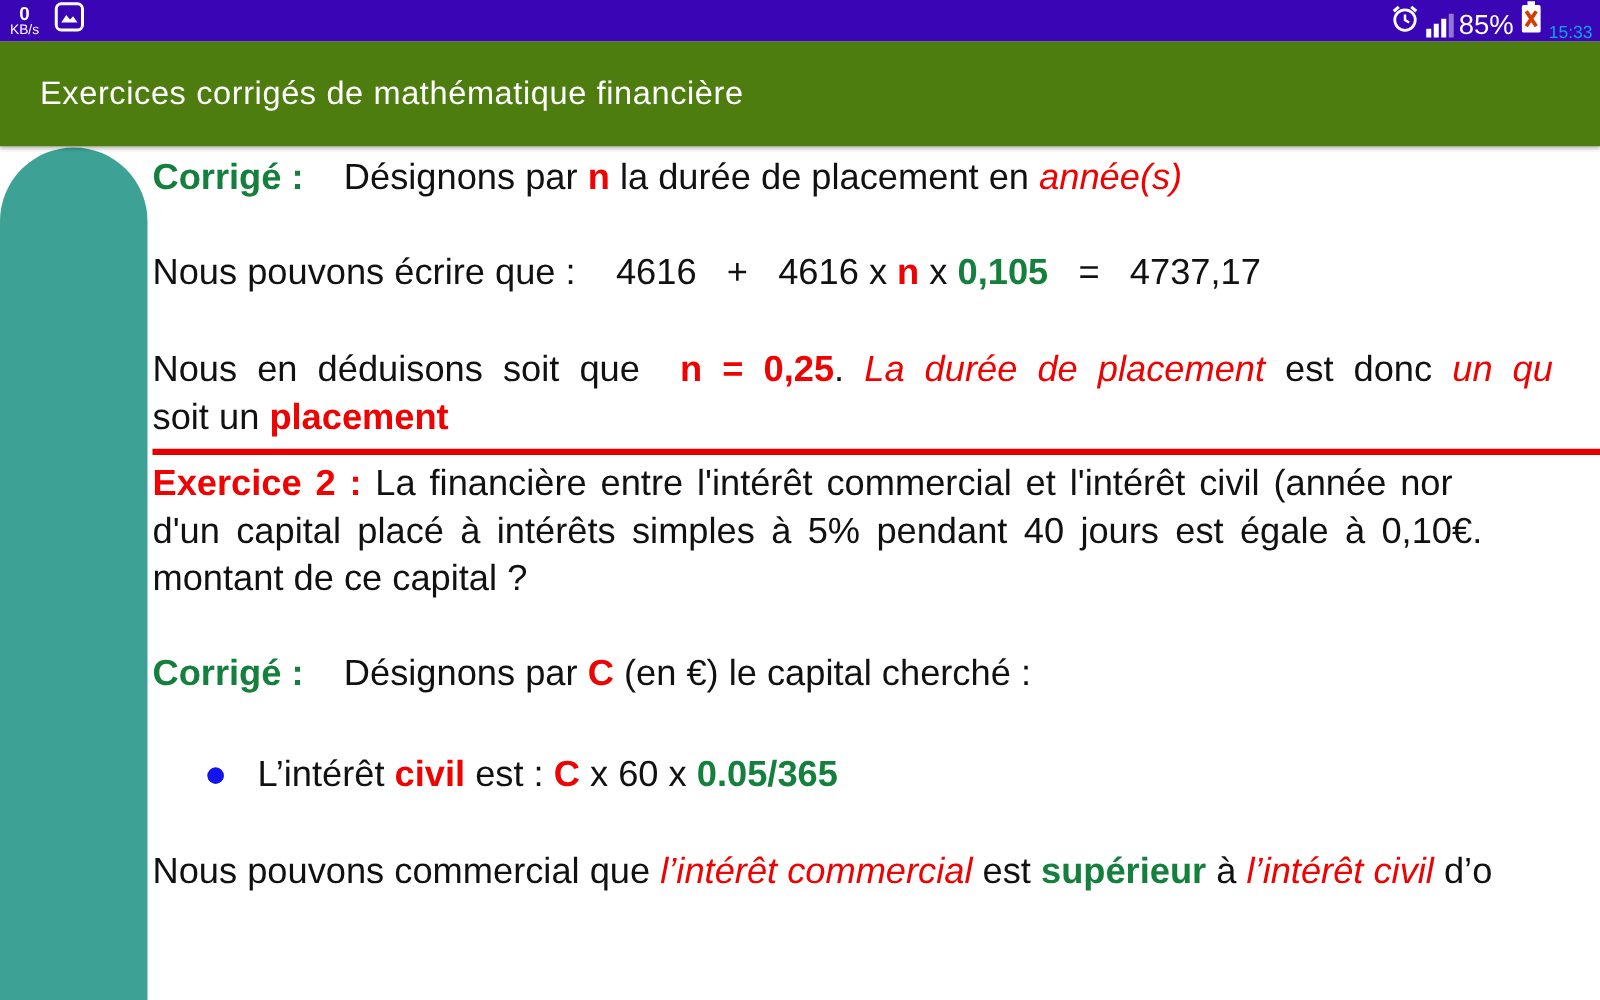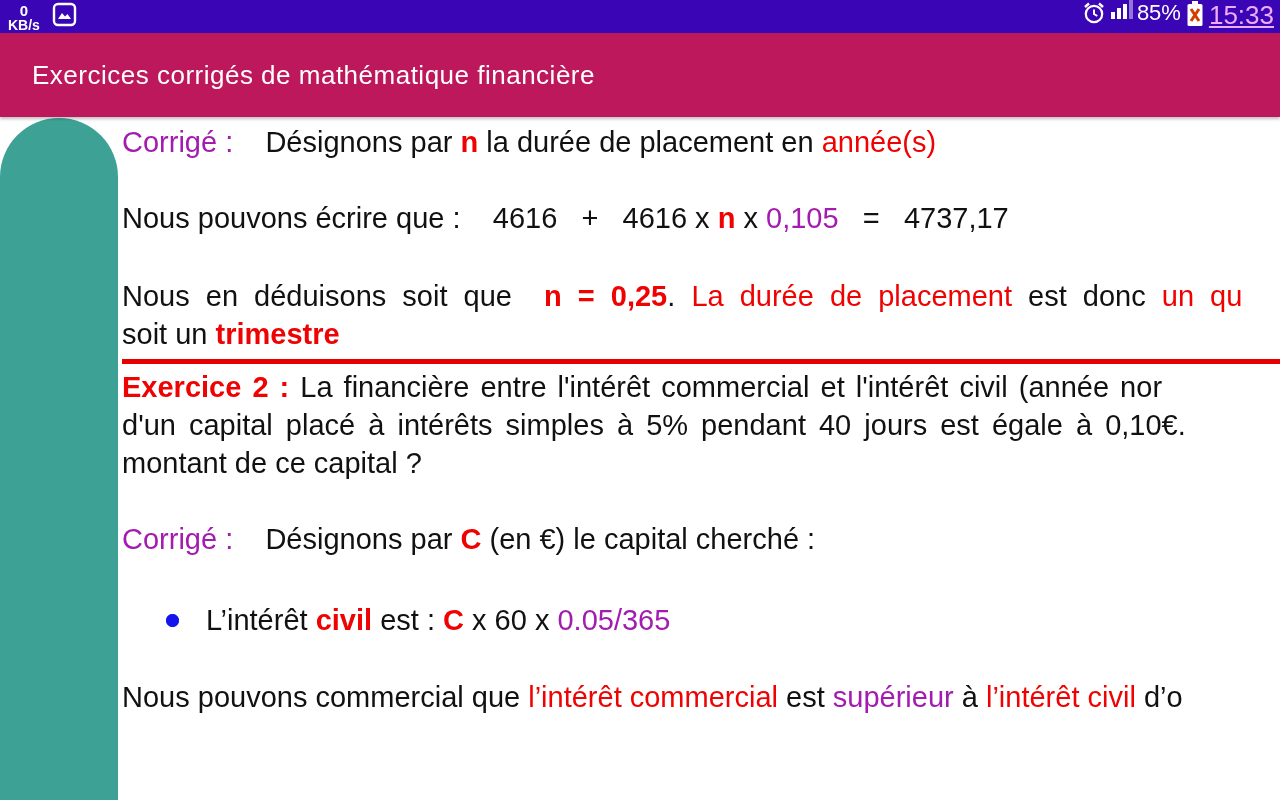--- a/index.html
+++ b/index.html
@@ -5,32 +5,32 @@
   * { margin:0; padding:0; box-sizing:border-box; }
   html,body { width:1280px; height:800px; overflow:hidden; background:#ffffff;
     font-family:"Liberation Sans","DejaVu Sans",sans-serif; }
 
   
   .status-bar { position:absolute; left:0; top:0; width:1280px; height:33px;
     background:#3a05b5; color:#fff; z-index:30; }
   .sb-left { position:absolute; left:8px; top:1px; display:flex; align-items:center; gap:12px; }
   .net-speed { display:flex; flex-direction:column; align-items:center; line-height:1; margin-top:2px; }
   .net-speed .v { font-size:15px; font-weight:bold; }
-  .net-speed .u { font-size:14px; font-weight:bold; }
-  .sb-right { position:absolute; right:6px; top:0; height:33px; display:flex; align-items:flex-start; gap:4px; }
+  .net-speed .u { font-size:11px; font-weight:normal; }
+  .sb-right { position:absolute; right:6px; top:0; height:33px; display:flex; align-items:flex-end; gap:4px; }
   .sb-text { font-size:22px; color:#fff; }
-  .sb-time { font-size:26px; color:#f0abfc;text-decoration:underline; }
+  .sb-time { font-size:14px; color:#0ea5e9; }
   .sig { display:flex; align-items:flex-end; gap:2px; height:22px; padding-bottom:3px; }
   .sig i { display:block; width:4px; background:#fff; }
   .sig i:nth-child(1){height:7px;} .sig i:nth-child(2){height:11px;}
   .sig i:nth-child(3){height:15px;} .sig i:nth-child(4){height:19px; background:rgba(255,255,255,0.45);}
 
   
   .app-header { position:absolute; left:0; top:33px; width:1280px; height:84px;
-    background:#be185d; z-index:20; box-shadow:0 2px 3px rgba(0,0,0,0.25); }
+    background:#4d7c0f; z-index:20; box-shadow:0 2px 3px rgba(0,0,0,0.25); }
   .app-title { position:absolute; left:32px; top:50%; transform:translateY(-50%);
     color:#ffffff; font-size:26px; letter-spacing:0.5px; white-space:nowrap; }
 
   
   .teal-pill { position:absolute; left:0; top:118px; width:118px; height:682px;
     background:#3da295; border-radius:60px 60px 0 0; z-index:10; }
 
   
   .doc { position:absolute; left:122px; top:117px; width:1600px; z-index:5; }
   .l { font-size:29px; line-height:38px; white-space:pre; color:#111; }
@@ -43,24 +43,24 @@
   .divider { height:5px; background:#e60000; margin:6px 0 4px 0; width:1600px; }
   .p5 { margin-top:38px; }
   .bullets { list-style:none; margin-top:42px; }
   .bullets li { position:relative; padding-left:84px; font-size:29px; line-height:40px; white-space:pre; }
   .bullets li .dot { position:absolute; left:44px; top:14px; width:13px; height:13px;
     border-radius:50%; background:#1414ef; }
   .p6 { margin-top:38px; }
 
   
   .r-k  { color:#111111;text-align:right; }
-  .r-r  { color:#ee0202; }
+  .r-r  { color:#ee0202;font-style:italic; }
   .r-rb { color:#ee0202; font-weight:bold; }
   .r-rbu{ color:#ee0202; font-weight:bold; text-decoration-thickness:3px; text-underline-offset:4px; }
-  .r-bb { color:#a21caf; font-weight:normal;text-align:right; }
+  .r-bb { color:#15803d; font-weight:bold;text-align:right; }
 </style>
 </head>
 <body>
 
 <div class="status-bar">
   <div class="sb-left">
     <div class="net-speed">
       <span class="v">0</span>
       <span class="u">KB/s</span>
     </div>
@@ -101,21 +101,21 @@
 <div class="app-header">
   <div class="app-title">Exercices corrigés de mathématique financière</div>
 </div>
 
 <div class="teal-pill"></div>
 
 <div class="doc">
   <p class="l p1"><span class="r-bb">Corrigé :</span><span class="r-k">    Désignons par </span><span class="r-rb">n</span><span class="r-k"> la durée de placement en </span><span class="r-r">année(s)</span></p>
   <p class="l p2"><span class="r-k">Nous pouvons écrire que :    4616   +   4616 x </span><span class="r-rb">n</span><span class="r-k"> x </span><span class="r-bb">0,105</span><span class="r-k">   =   4737,17</span></p>
   <p class="l p3 ws8"><span class="r-k">Nous en déduisons soit que  </span><span class="r-rbu">n = 0,25</span><span class="r-k">. </span><span class="r-r">La durée de placement</span><span class="r-k"> est donc </span><span class="r-r">un qu</span></p>
-  <p class="l"><span class="r-k">soit un </span><span class="r-rb">trimestre</span></p>
+  <p class="l"><span class="r-k">soit un </span><span class="r-rb">placement</span></p>
   <div class="divider"></div>
   <p class="l ws3"><span class="r-rb">Exercice 2 :</span><span class="r-k"> La financière entre l'intérêt commercial et l'intérêt civil (année nor</span></p>
   <p class="l ws5"><span class="r-k">d'un capital placé à intérêts simples à 5% pendant 40 jours est égale à 0,10€. </span></p>
   <p class="l"><span class="r-k">montant de ce capital ?</span></p>
   <p class="l p5"><span class="r-bb">Corrigé :</span><span class="r-k">    Désignons par </span><span class="r-rb">C</span><span class="r-k"> (en €) le capital cherché :</span></p>
   <ul class="bullets">
     <li><span class="dot"></span></li>
     <li><span class="dot"></span><span><span class="r-k">L’intérêt </span><span class="r-rb">civil</span><span class="r-k"> est : </span><span class="r-rb">C</span><span class="r-k"> x 60 x </span><span class="r-bb">0.05/365</span></span></li>
   </ul>
   <p class="l p6"><span class="r-k">Nous pouvons commercial que </span><span class="r-r">l’intérêt commercial</span><span class="r-k"> est </span><span class="r-bb">supérieur</span><span class="r-k"> à </span><span class="r-r">l’intérêt civil</span><span class="r-k"> d’o</span></p>

